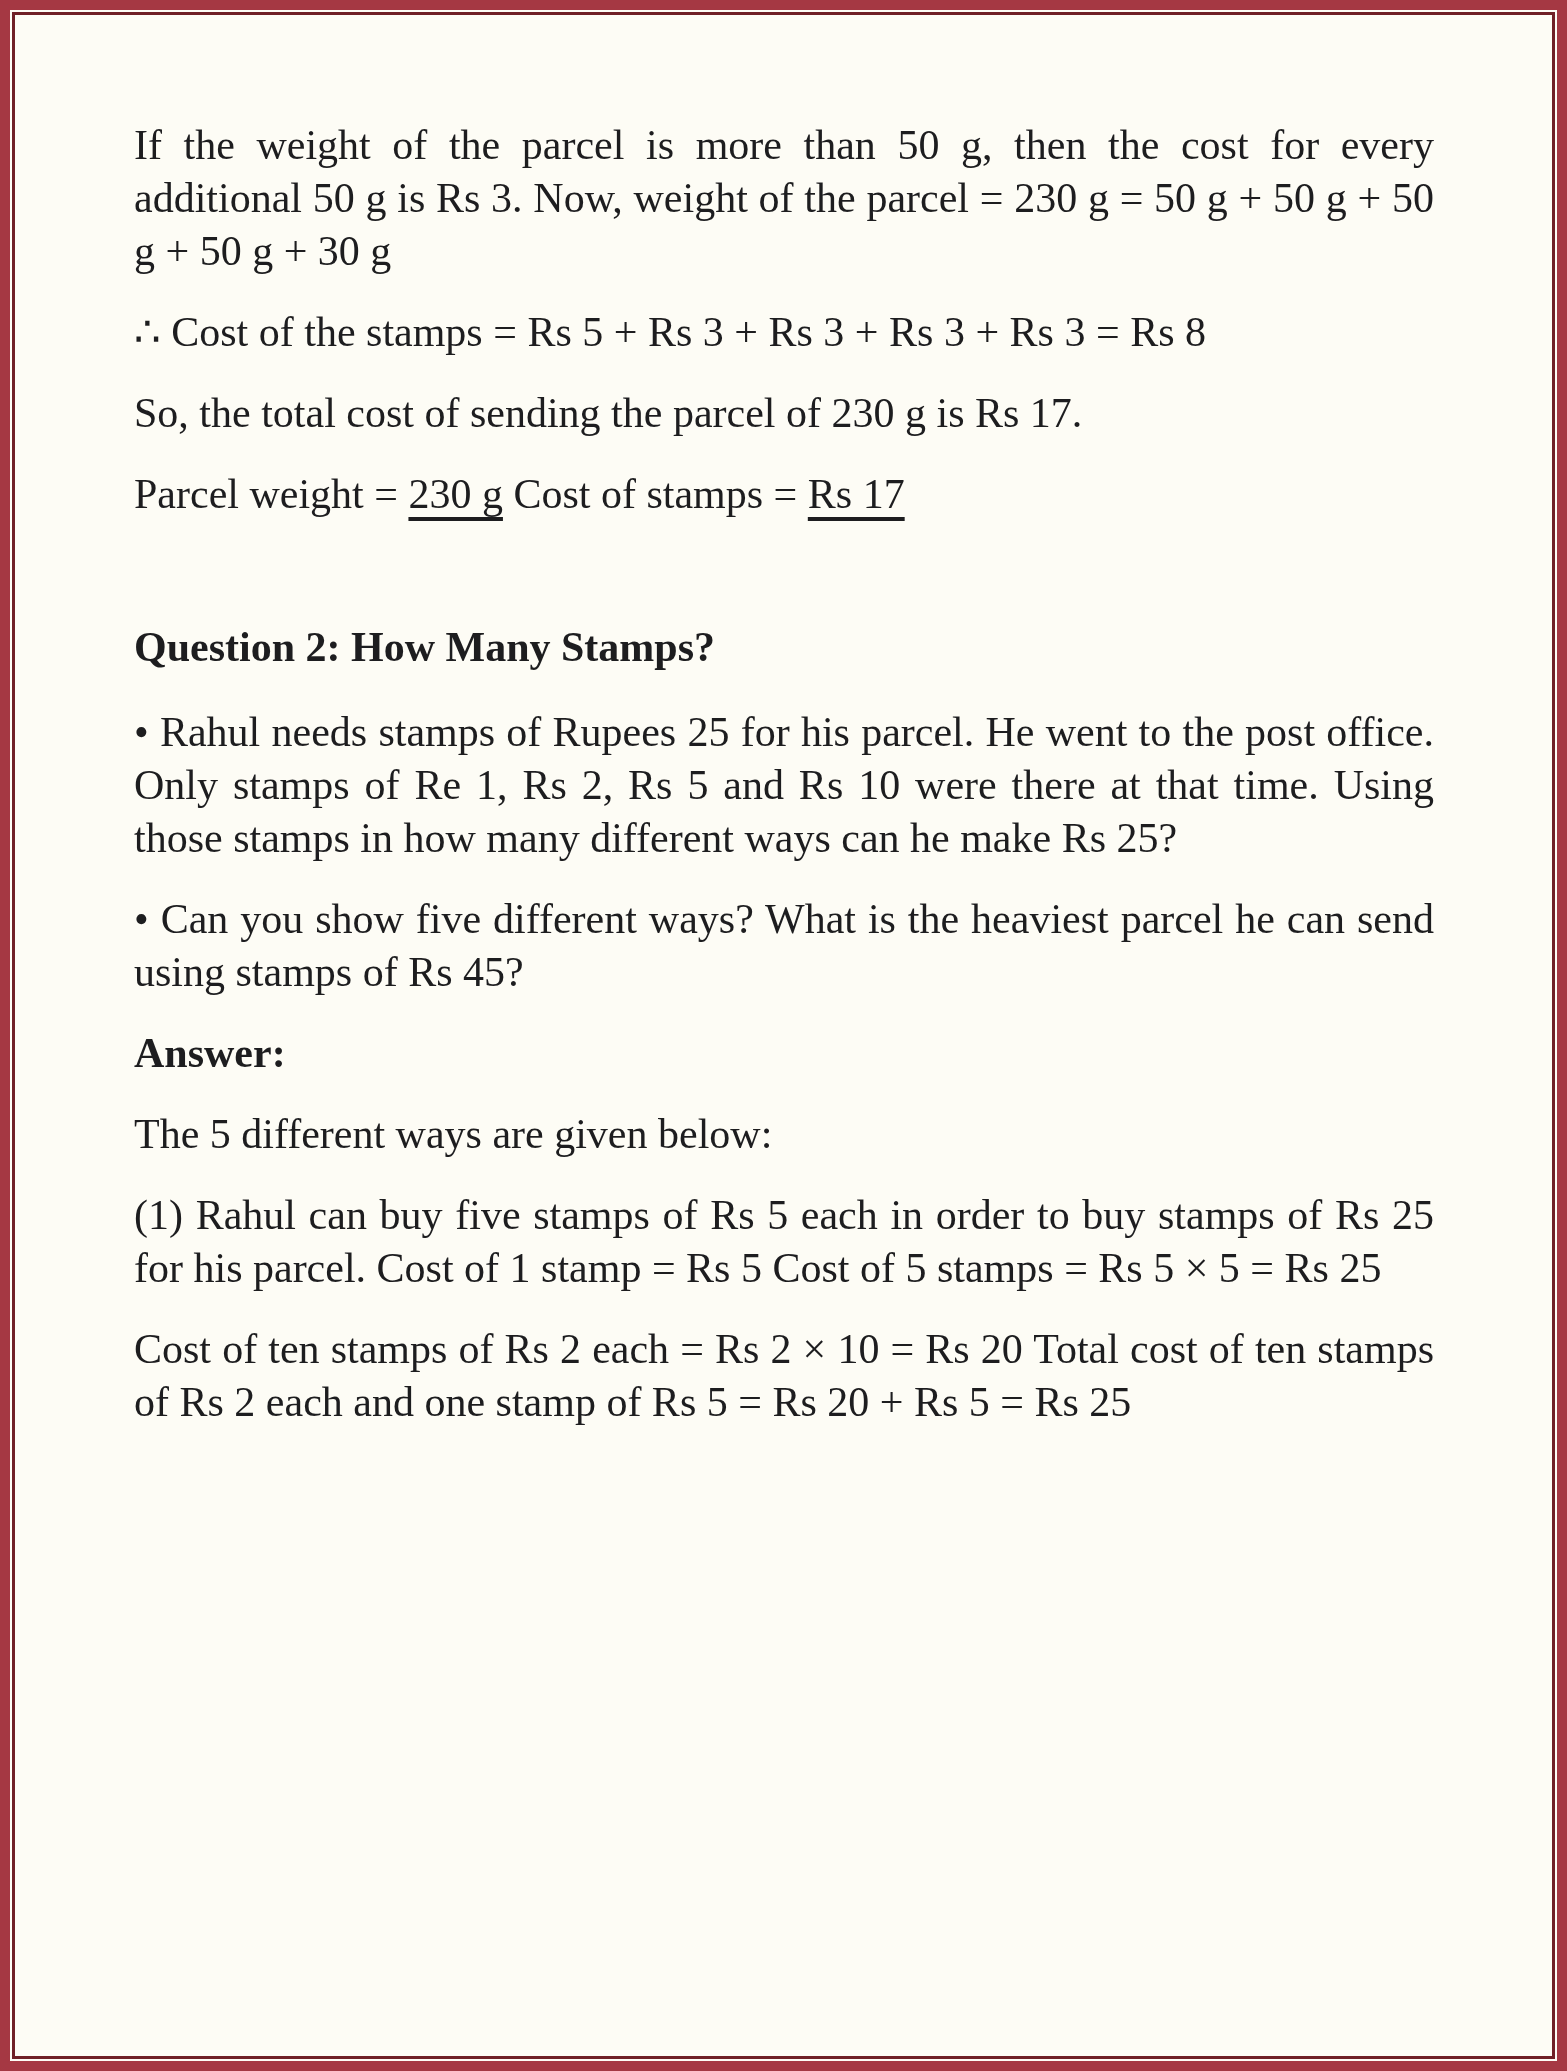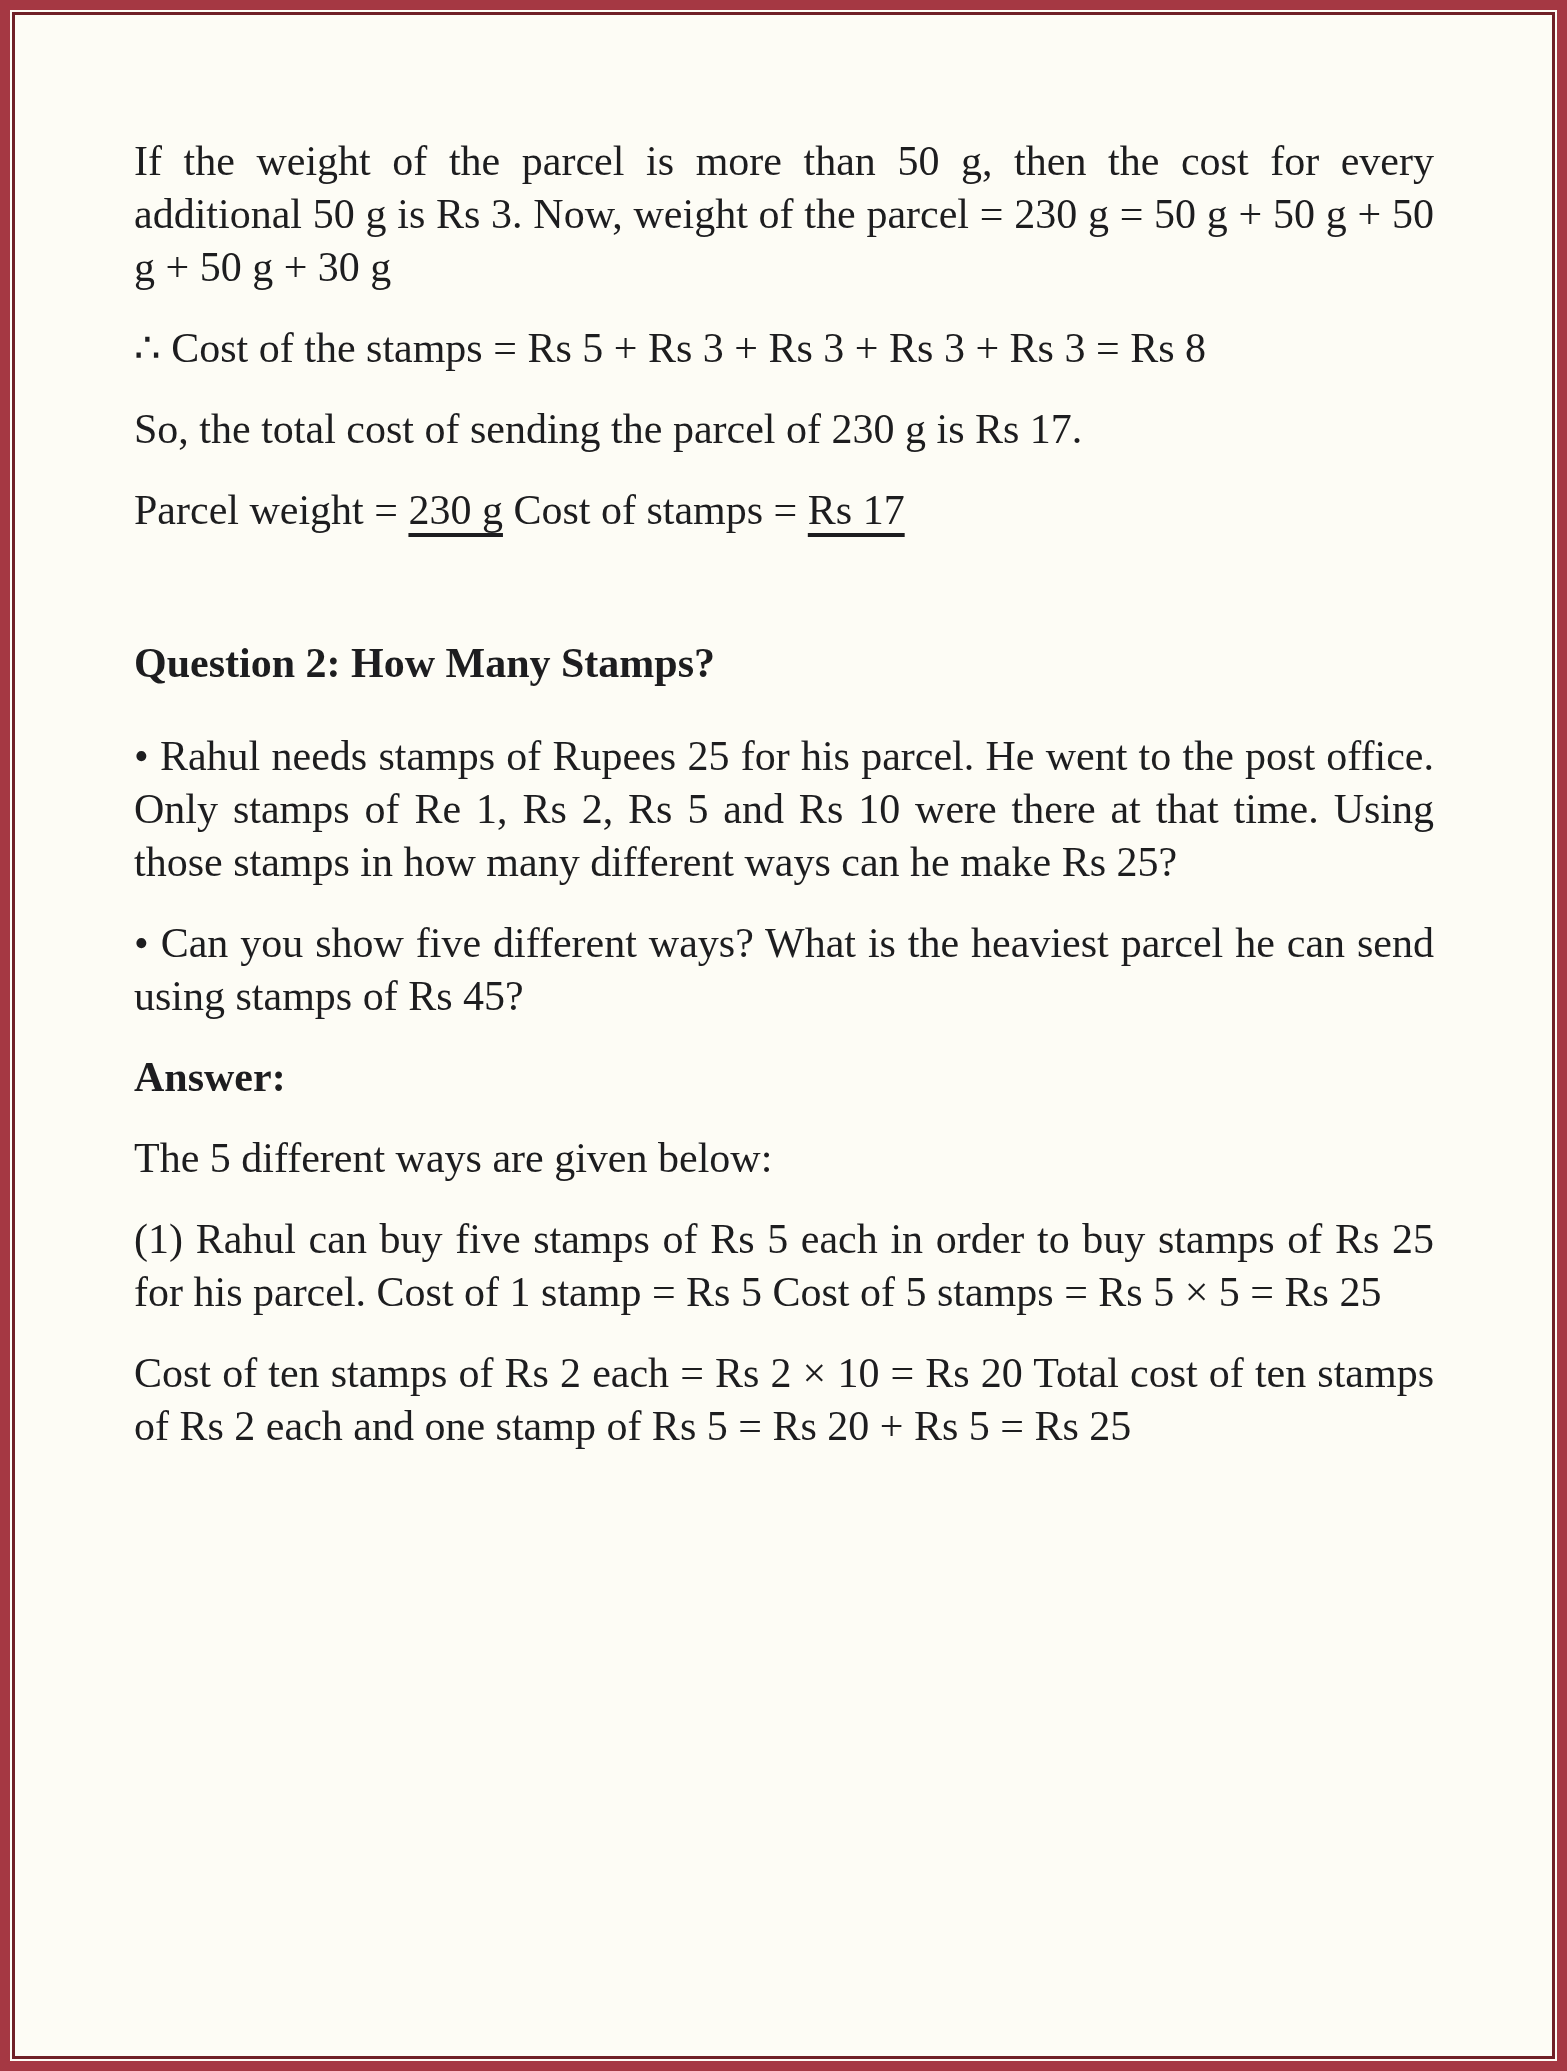--- a/index.html
+++ b/index.html
@@ -28,27 +28,27 @@
     overflow: hidden;
   }
   .content {
     padding: 104px 118px 0 119px;
     color: var(--text-color, #1d1d1f);
     font-size: 42px;
     line-height: 53px;
     text-align: justify;
   }
   .content p {
-    margin: 16px 0 28px 0;
+    margin: 0 0 28px 0;
   }
   h2.q-heading {
     font-size: 42px;
     line-height: 53px;
     font-weight: bold;
-    margin: 100px 0 40px 0;
+    margin: 100px 0 32px 0;
     text-align: left;
   }
   .bold {
     font-weight: bold;
   }
   .gap-top {
     margin-top: 116px !important;
   }
   .u {
     text-decoration: underline;

